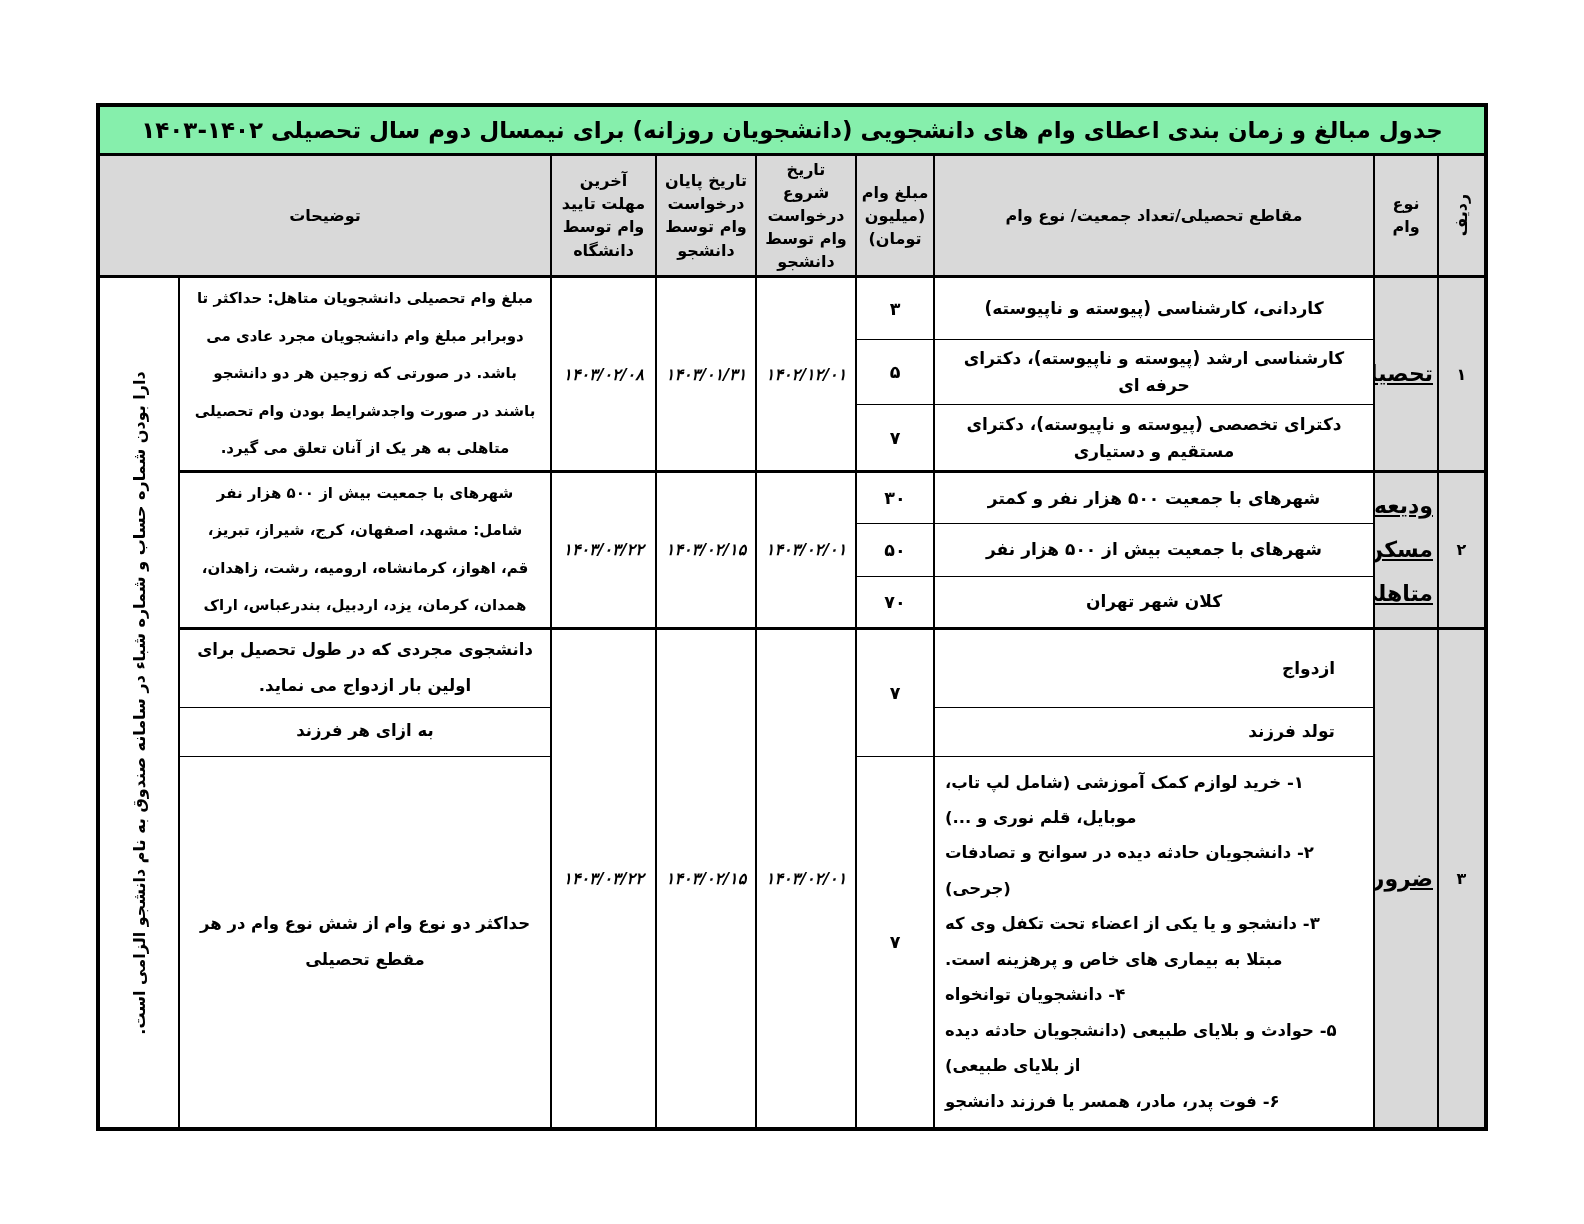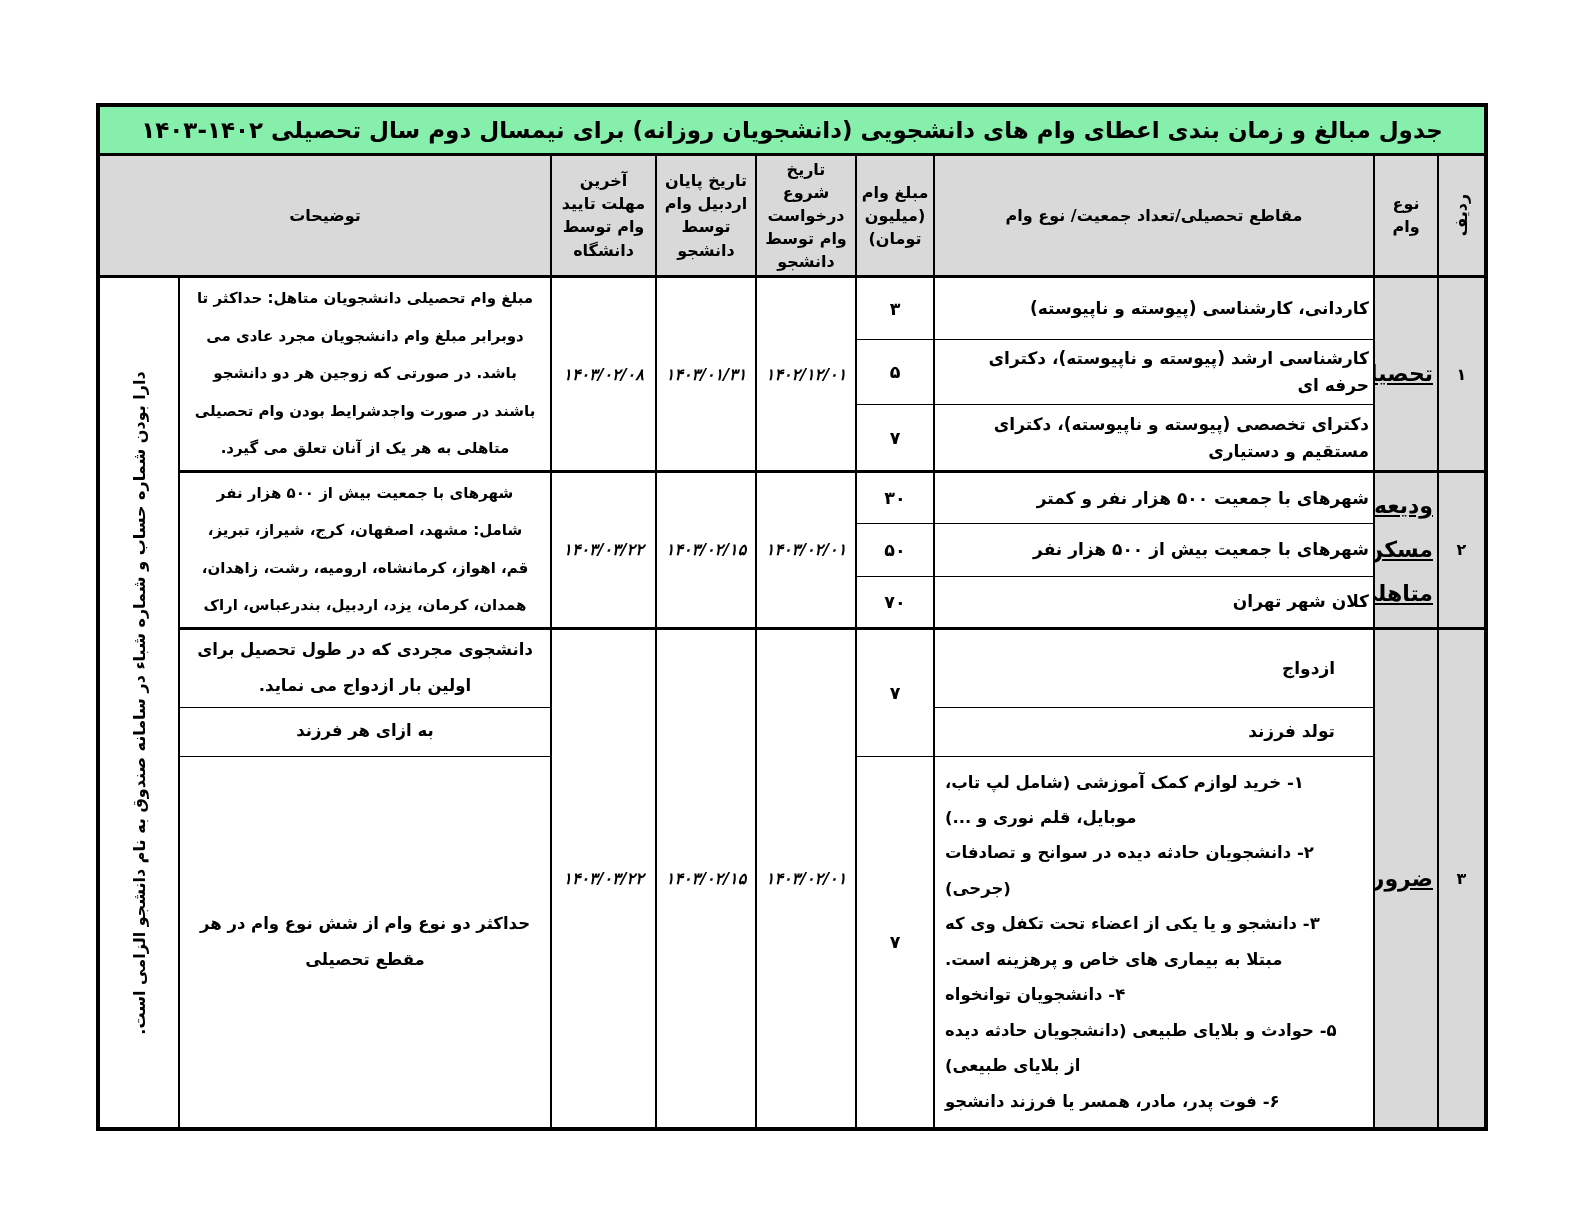--- a/index.html
+++ b/index.html
@@ -41,21 +41,21 @@
   }
   tr.major > th, tr.major > td { border-top-width: 3.2px; }
   .title-cell {
     border-bottom-width: 3.2px;
     font-size: 23px;
     background: #86efac;
     padding: 4px 10px;
   }
   .gray { background: #d9d9d9; }
   .hdr  { font-size: 16px; line-height: 1.45; }
-  .level { font-size: 17px; line-height: 1.6; text-align: right; }
+  .level { font-size: 17px; line-height: 1.6; }
   .level-right { text-align: right; padding-right: 38px; }
   .amount { font-size: 17.5px; }
   .date { font-size: 16px; letter-spacing: 0.5px; white-space: nowrap; font-style: italic; }
   .note-par { font-size: 15px; line-height: 2.5; padding: 2px 12px; }
   .note-small { font-size: 16.5px; line-height: 2.2; padding: 2px 10px; text-align: center; }
   .type-cell { font-size: 22px; line-height: 2.0; text-decoration: underline; }
   .list-cell { text-align: right; padding: 8px 20px 8px 10px; }
   .list-line { font-size: 16.5px; line-height: 2.15; text-align: left; }
   .rot-cell { position: relative; }
   .rot-text {
@@ -90,21 +90,21 @@
     </tr>
 
     <tr class="major" style="height:116px">
       <th class="gray hdr rot-cell">
         <span class="rot-text ridif-rot">ردیف</span>
       </th>
       <th class="gray hdr">نوع وام</th>
       <th class="gray hdr">مقاطع تحصیلی/تعداد جمعیت/ نوع وام</th>
       <th class="gray hdr">مبلغ وام (میلیون تومان)</th>
       <th class="gray hdr">تاریخ شروع درخواست وام توسط دانشجو</th>
-      <th class="gray hdr">تاریخ پایان اردبیل وام توسط دانشجو</th>
+      <th class="gray hdr">تاریخ پایان درخواست وام توسط دانشجو</th>
       <th class="gray hdr">آخرین مهلت تایید وام توسط دانشگاه</th>
       <th class="gray hdr" colspan="2">توضیحات</th>
     </tr>
 
     <tr class="major" style="height:57px">
       <td class="gray" rowspan="3">۱</td>
       <td class="gray type-cell" rowspan="3">تحصیلی</td>
       <td class="level">کاردانی، کارشناسی (پیوسته و ناپیوسته)</td>
       <td class="amount">۳</td>
       <td class="date" rowspan="3">۱۴۰۲/۱۲/۰۱</td>

